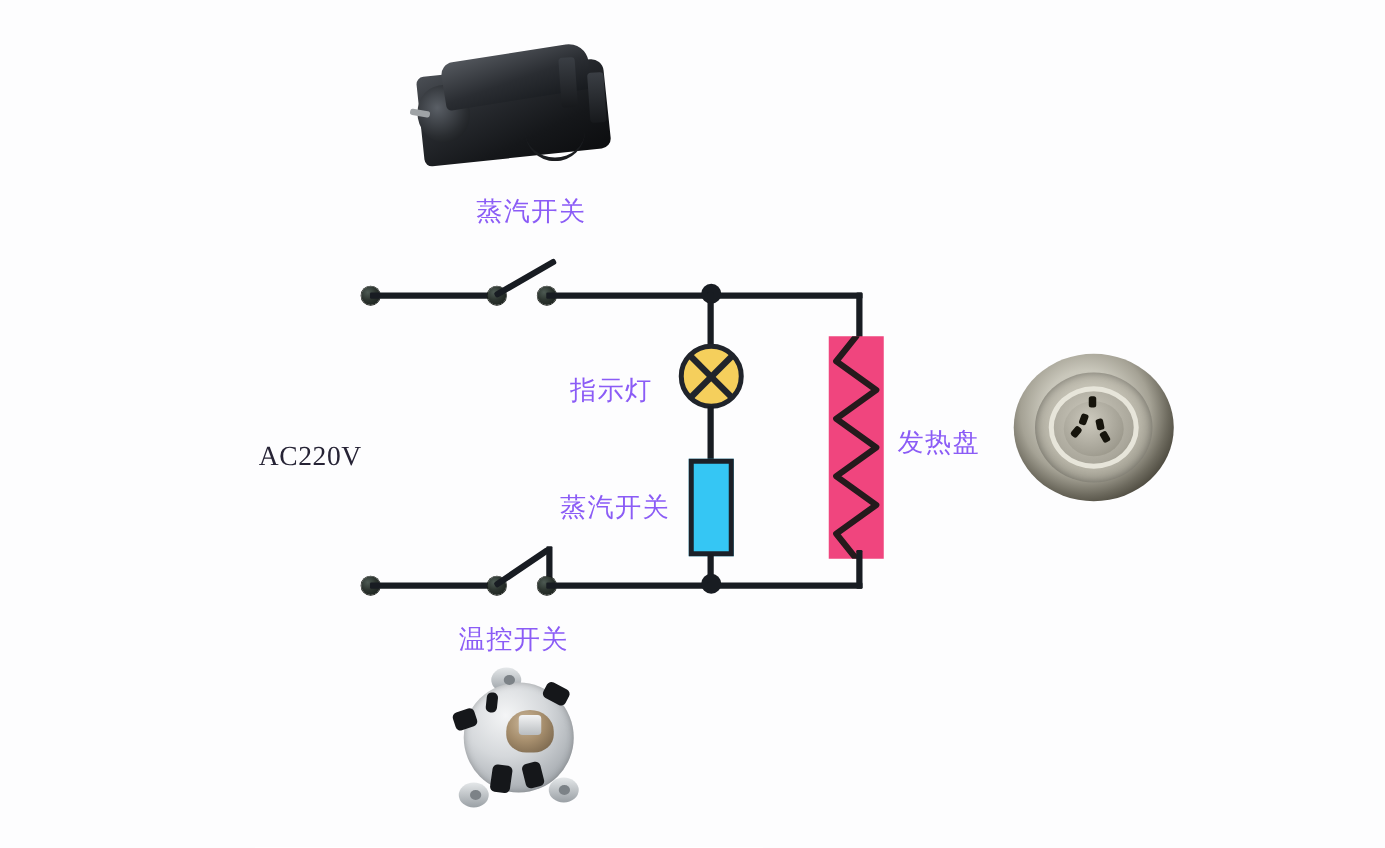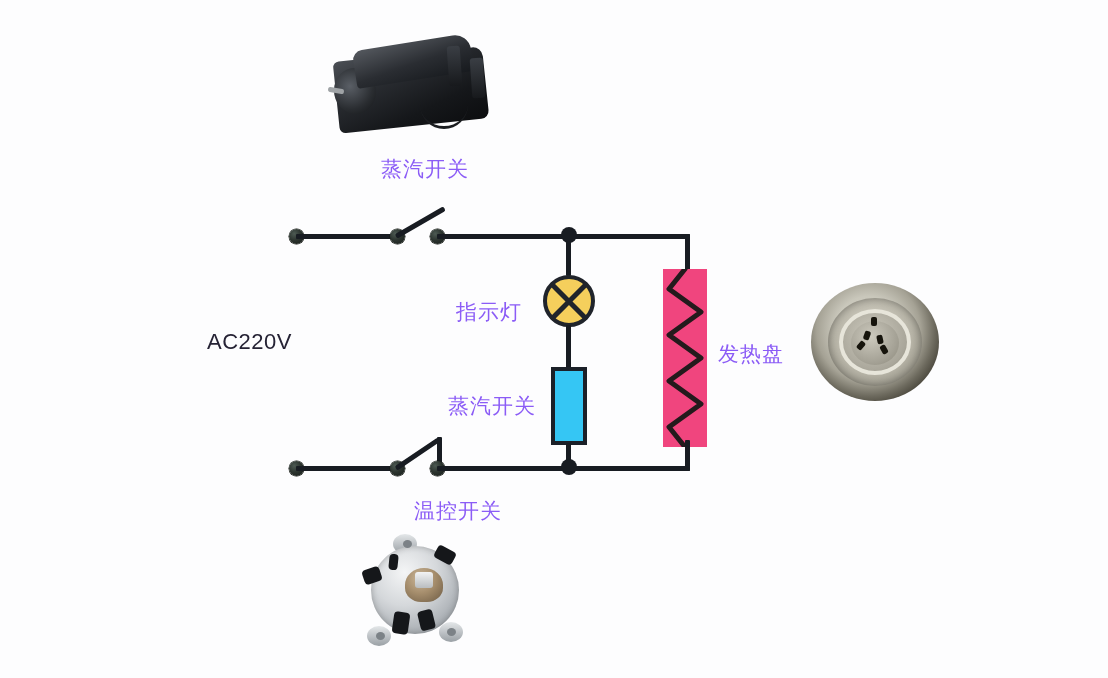--- a/index.html
+++ b/index.html
@@ -335,23 +335,23 @@
   <div class="wire-v" style="left:437px; top:437px; height:30px;"></div>
 
   <div class="node" style="left:430px; top:461px;"></div>
 
   <div class="wire-h" style="left:437px; top:466px; width:135px;"></div>
 
   <div class="node-junction" style="left:561px; top:459px;"></div>
 
   <div class="wire-h" style="left:566px; top:466px; width:124px;"></div>
 
-  <div class="src-label" style="left:207px; top:329px;">AC220V</div>
-
-  <div class="cn-label" style="left:367px; top:497px;margin-left:47px;">温控开关</div>
+  <div class="src-label" style="left:207px; top:352px;font-family:Liberation Serif, serif;">AC220V</div>
+
+  <div class="cn-label" style="left:367px; top:497px;">温控开关</div>
 
   <div class="photo photo-thermo" style="left:357px; top:534px;">
     <div class="pt-ear e1"></div>
     <div class="pt-ear e2"></div>
     <div class="pt-ear e3"></div>
     <div class="pt-disc"></div>
     <div class="pt-blk b1"></div>
     <div class="pt-blk b2"></div>
     <div class="pt-blk b3"></div>
     <div class="pt-blk b4"></div>

